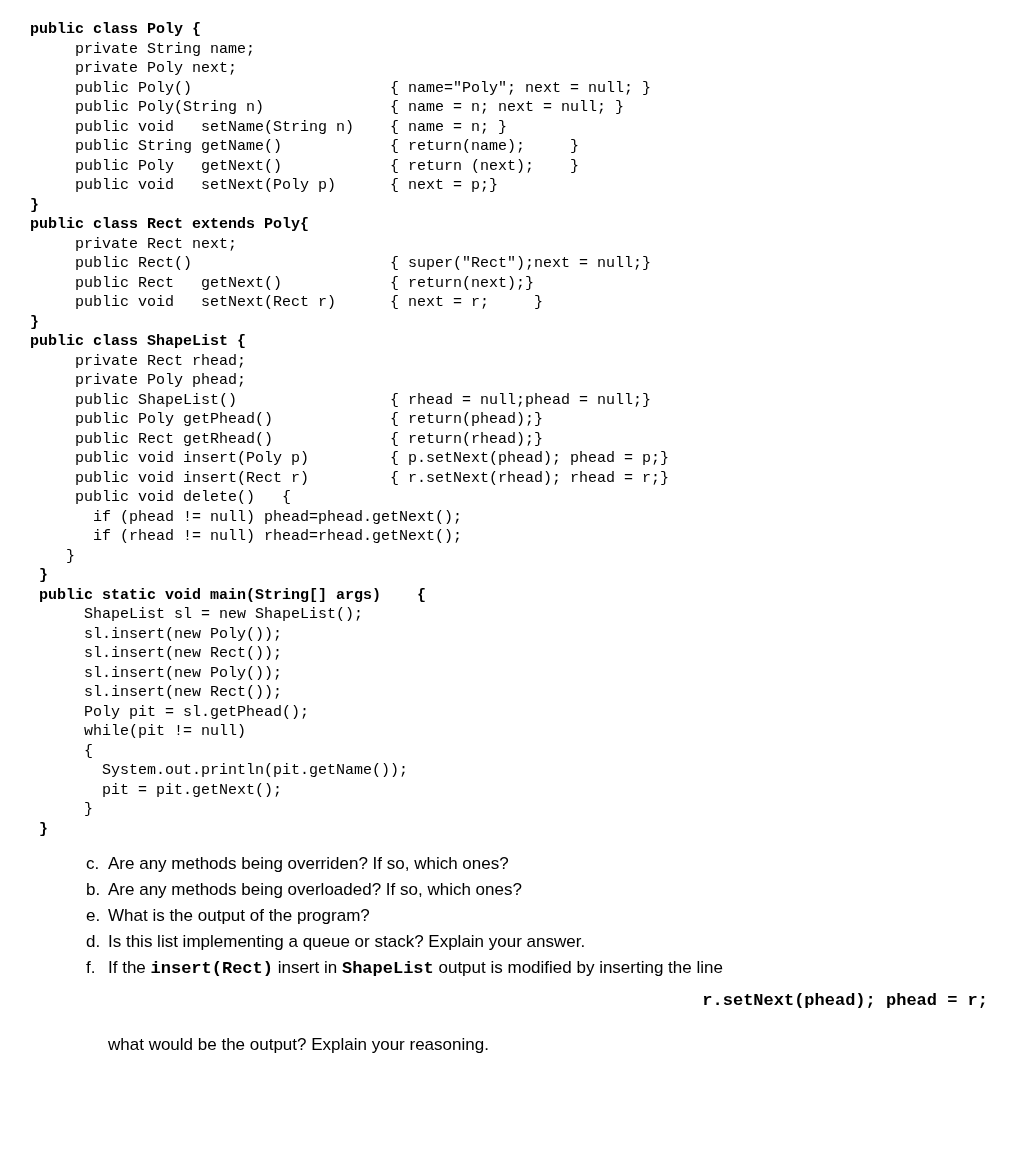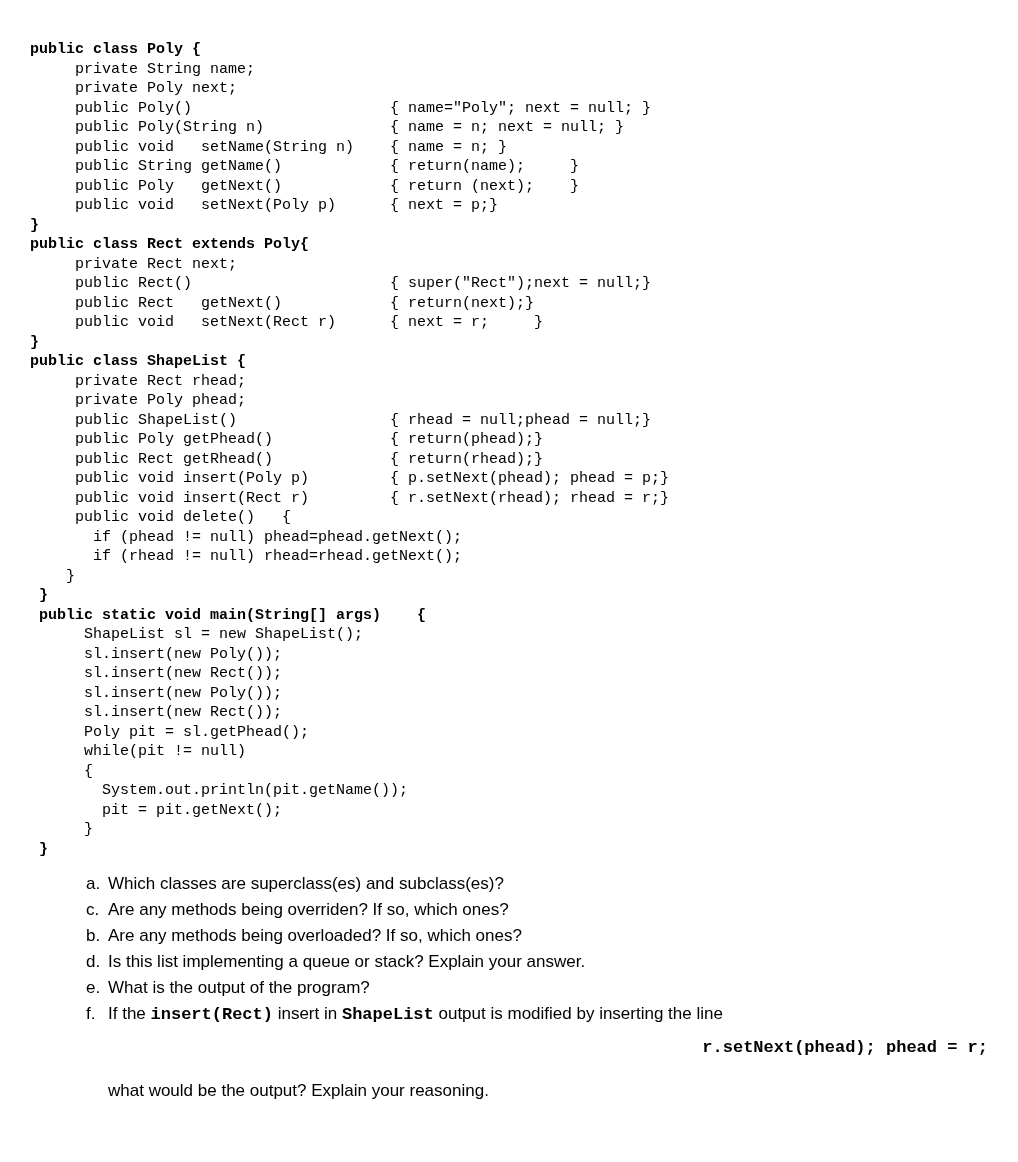--- a/index.html
+++ b/index.html
@@ -9,21 +9,20 @@
       padding: 20px 30px;
       margin: 0;
       background: white;
       color: black;
       width: 1018px;
       box-sizing: border-box;
     }
     .code-block {
       white-space: pre;
       font-family: "Courier New", Courier, monospace;
-      margin-top: 20px;
     }
     .bold {
       font-weight: bold;
     }
     .questions {
       font-family: Arial, Helvetica, sans-serif;
       font-size: 17px;
       margin-top: 14px;
       padding-left: 56px;
     }
@@ -94,21 +93,20 @@
 <span>      sl.insert(new Rect());</span>
 <span>      Poly pit = sl.getPhead();</span>
 <span>      while(pit != null)</span>
 <span>      {</span>
 <span>        System.out.println(pit.getName());</span>
 <span>        pit = pit.getNext();</span>
 <span>      }</span>
 <span class="bold"> }</span></div>
 
 <div class="questions">
-  <div class="q-item"><span class="q-letter">a.</span><span>Which classes are superclass(es) and subclass(es)?</span></div>
   <div class="q-item"><span class="q-letter">c.</span><span>Are any methods being overriden? If so, which ones?</span></div>
   <div class="q-item"><span class="q-letter">b.</span><span>Are any methods being overloaded? If so, which ones?</span></div>
+  <div class="q-item"><span class="q-letter">e.</span><span>What is the output of the program?</span></div>
   <div class="q-item"><span class="q-letter">d.</span><span>Is this list implementing a queue or stack? Explain your answer.</span></div>
-  <div class="q-item"><span class="q-letter">e.</span><span>What is the output of the program?</span></div>
   <div class="q-item"><span class="q-letter">f.</span><span>If the </span><span class="mono-inline">insert(Rect)</span><span> insert in </span><span class="mono-inline">ShapeList</span><span> output is modified by inserting the line</span></div>
   <div class="centered-code">r.setNext(phead); phead = r;</div>
   <div class="follow">what would be the output? Explain your reasoning.</div>
 </div>
 
 </body></html>

